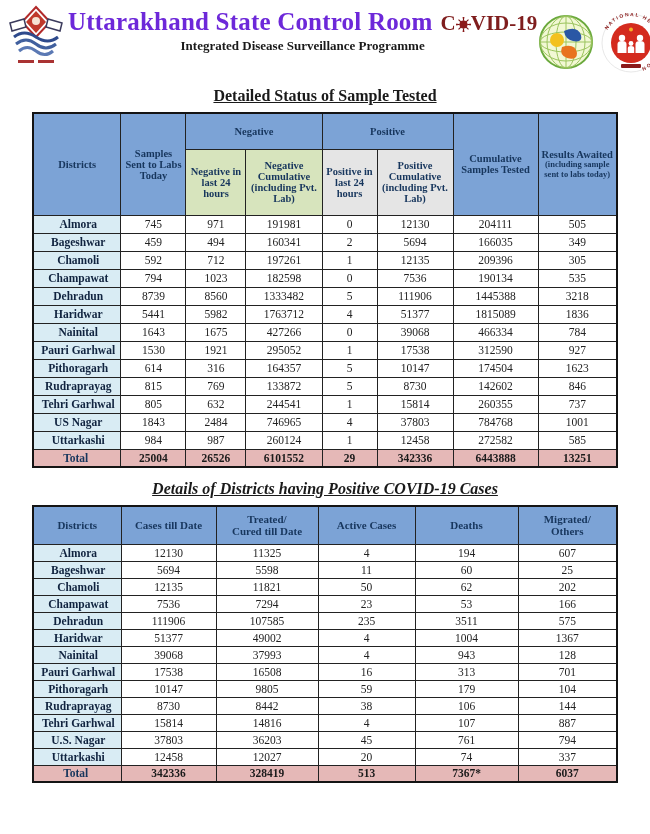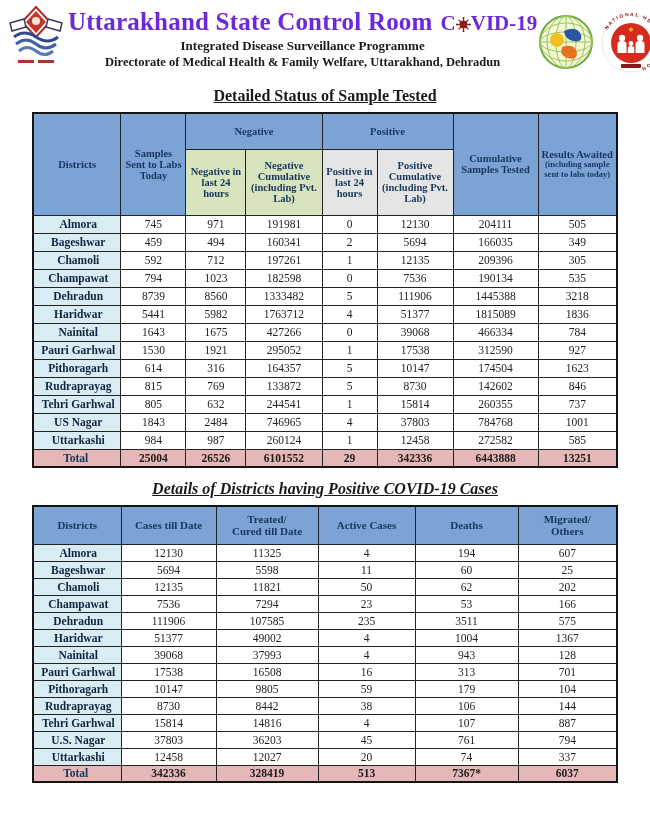--- a/index.html
+++ b/index.html
@@ -8,21 +8,21 @@
     width: 650px; height: 834px;
     background: #ffffff;
     font-family: "Liberation Serif", serif;
     color: #1a1a1a;
   }
   .header { display:flex; align-items:flex-start; padding:5px 8px 2px 6px; }
   .logo-left { width:62px; flex:0 0 62px; }
   .header-center { flex:1; text-align:center; padding-top:4px; }
   .title-line { line-height:1.05; white-space:nowrap; }
   .main-title { color:#6d28d9; font-weight:bold; font-size:25px; letter-spacing:0.2px; }
-  .covid-label { color:#6d28d9; font-weight:bold; font-size:21px; margin-left:4px; }
+  .covid-label { color:#7f1d1d; font-weight:bold; font-size:21px; margin-left:4px; }
   .virus-ico { display:inline-block; vertical-align:-2px; }
   .sub1 { font-weight:bold; font-size:13px; margin-top:3px; }
   .sub2 { font-weight:bold; font-size:12.5px; margin-top:1px; }
   .logos-right { flex:0 0 128px; display:flex; gap:6px; padding-top:8px; }
 
   .section-title {
     text-align:center; font-weight:bold; font-size:16px;
     text-decoration:underline; margin:10px 0 7px 0;
   }
   .t2-title { margin-top:12px;font-style:italic; }
@@ -79,21 +79,20 @@
               <line x1="10.8" y1="5.2" x2="13.3" y2="2.7"></line>
             </g>
             <circle cx="8" cy="8" r="4.3" fill="#8b1a1a"></circle>
             <circle cx="8" cy="0.9" r="1" fill="#8b1a1a"></circle>
             <circle cx="8" cy="15.1" r="1" fill="#8b1a1a"></circle>
             <circle cx="0.9" cy="8" r="1" fill="#8b1a1a"></circle>
             <circle cx="15.1" cy="8" r="1" fill="#8b1a1a"></circle>
           </svg><span>VID-19</span></span>
     </div>
     <div class="sub1">Integrated Disease Surveillance Programme</div>
-    <div class="sub2">Directorate of Medical Health &amp; Family Welfare, Uttarakhand, Dehradun</div>
   </div>
   <div class="logos-right">
     <svg width="58" height="58" viewBox="0 0 58 58">
       <circle cx="29" cy="29" r="26" fill="#f2f8d4" stroke="#6aa93c" stroke-width="2"></circle>
       <ellipse cx="29" cy="29" rx="26" ry="10" fill="none" stroke="#9cc45e" stroke-width="1"></ellipse>
       <ellipse cx="29" cy="29" rx="26" ry="19" fill="none" stroke="#9cc45e" stroke-width="1"></ellipse>
       <ellipse cx="29" cy="29" rx="10" ry="26" fill="none" stroke="#9cc45e" stroke-width="1"></ellipse>
       <ellipse cx="29" cy="29" rx="19" ry="26" fill="none" stroke="#9cc45e" stroke-width="1"></ellipse>
       <line x1="3" y1="29" x2="55" y2="29" stroke="#9cc45e" stroke-width="1"></line>
       <line x1="29" y1="3" x2="29" y2="55" stroke="#9cc45e" stroke-width="1"></line>

